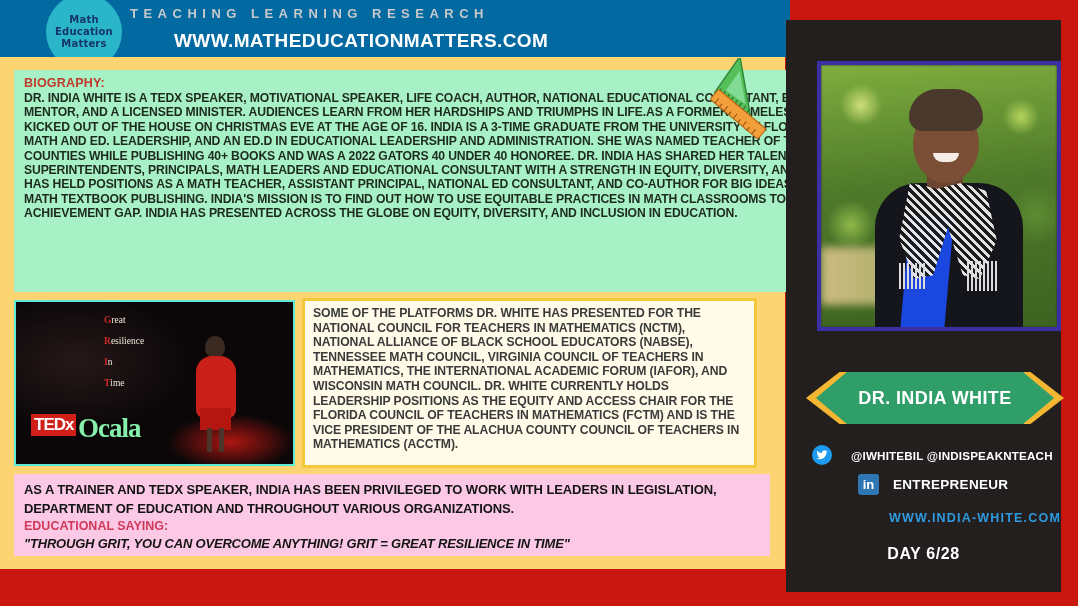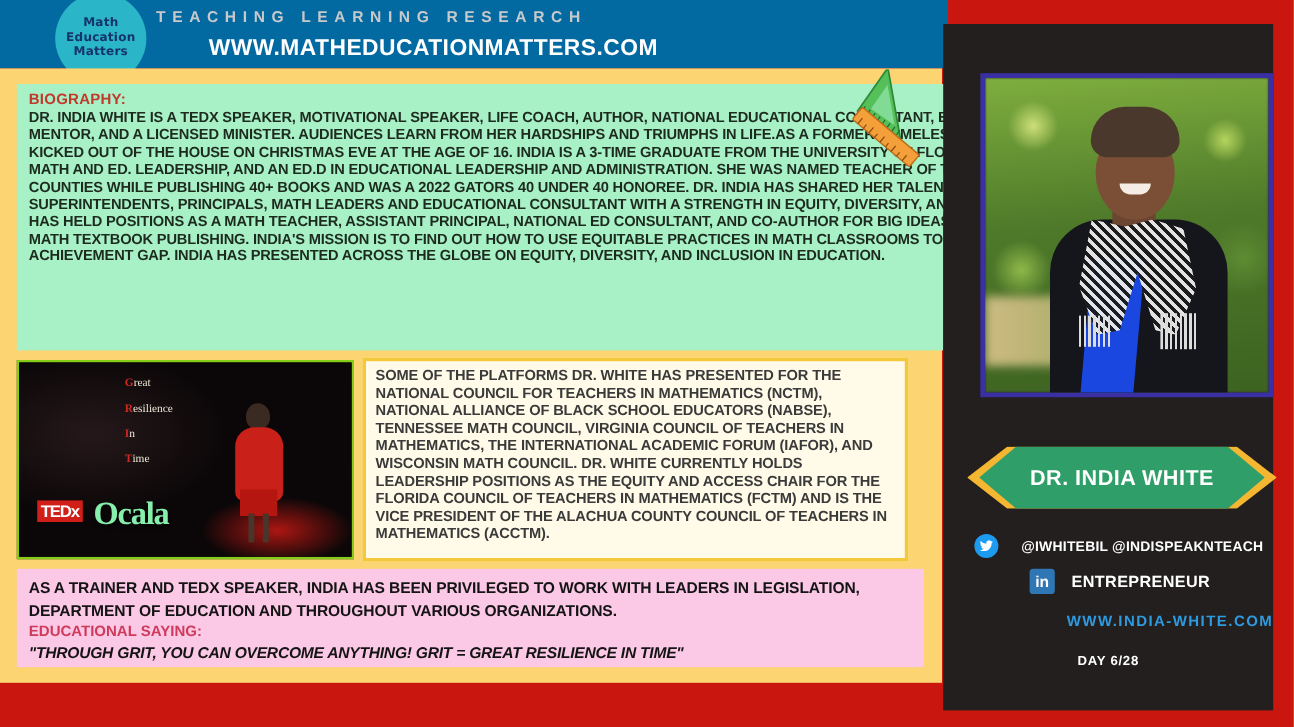--- a/index.html
+++ b/index.html
@@ -59,34 +59,34 @@
     color:#1d2b1f; font-weight:bold; font-size:12.2px; line-height:14.4px;
     letter-spacing:-0.15px; margin-top:1px;
   }
 
   
   #ruler-deco { position:absolute; left:700px; top:58px; width:80px; height:88px; pointer-events:none; }
 
   
   #tedx-photo {
     position:absolute; left:14px; top:300px; width:281px; height:166px;
-    background:#0a0607; overflow:hidden; border:2px solid #84cc16;
+    background:#0a0607; overflow:hidden; border:2px solid #5eead4;
   }
   .tedx-bg { position:absolute; inset:0;
     background:
       radial-gradient(ellipse 90px 40px at 215px 140px, rgba(200,25,20,.85), rgba(200,25,20,0) 70%),
       radial-gradient(ellipse 150px 90px at 60px 60px, #26181a, #0b0708 75%),
       linear-gradient(180deg,#14100f 0%, #0a0707 72%, #151213 100%);
   }
   .tedx-slide { position:absolute; left:88px; top:8px; color:#efe6d8; font-family:"Liberation Serif", serif; font-size:9.5px; line-height:21px; }
   .tedx-slide i { color:#cf2a22; font-style:normal; font-weight:bold; }
   .tedx-word { position:absolute; left:15px; bottom:28px; }
   .tedx-red {
     display:inline-block; background:#cf1f18; color:#fff; font-weight:bold;
-    font-size:14px; padding:1px 3px; letter-spacing:-1px;
+    font-size:17px; padding:1px 3px; letter-spacing:-1px;
     font-family:"Liberation Sans", sans-serif;
   }
   .tedx-ocala {
     position:absolute; left:62px; bottom:20px; color:#86efac;
     font-family:"Liberation Serif", serif; font-weight:bold; font-size:27px;
     letter-spacing:-1px; text-shadow:1px 2px 3px rgba(0,0,0,.8);
   }
   .tedx-person { position:absolute; right:54px; bottom:12px; width:46px; height:116px; }
   .tp-head { position:absolute; left:12px; top:0; width:20px; height:22px; border-radius:50% 50% 45% 45%; background:#3b2a21; }
   .tp-body { position:absolute; left:3px; top:20px; width:40px; height:62px; border-radius:16px 16px 8px 8px; background:#c9201a; }
@@ -179,21 +179,21 @@
   .li-icon { width:21px; height:21px; border-radius:3px; background:#2f76b4; display:flex; align-items:center; justify-content:center; flex:none;
     color:#fff; font-weight:bold; font-size:13px; font-family:"Liberation Sans",sans-serif; }
   #linkedin-handle { color:#ffffff; font-weight:bold; font-size:13.5px; letter-spacing:.3px; }
 
   #website {
     position:absolute; left:786px; top:511px; width:275px; text-align:right;
     color:#2e9ae0; font-weight:bold; font-size:12.5px; letter-spacing:1.2px;
   }
   #day-counter {
     position:absolute; left:786px; top:545px; width:275px; text-align:center;
-    color:#ffffff; font-weight:bold; font-size:11px; letter-spacing:.6px;
+    color:#ffffff; font-weight:bold; font-size:16px; letter-spacing:.6px;
   }
 </style>
 </head>
 <body>
 
 <div id="poster">
 
   <div id="header">
     <div id="logo-badge">
       <span>Math</span>

